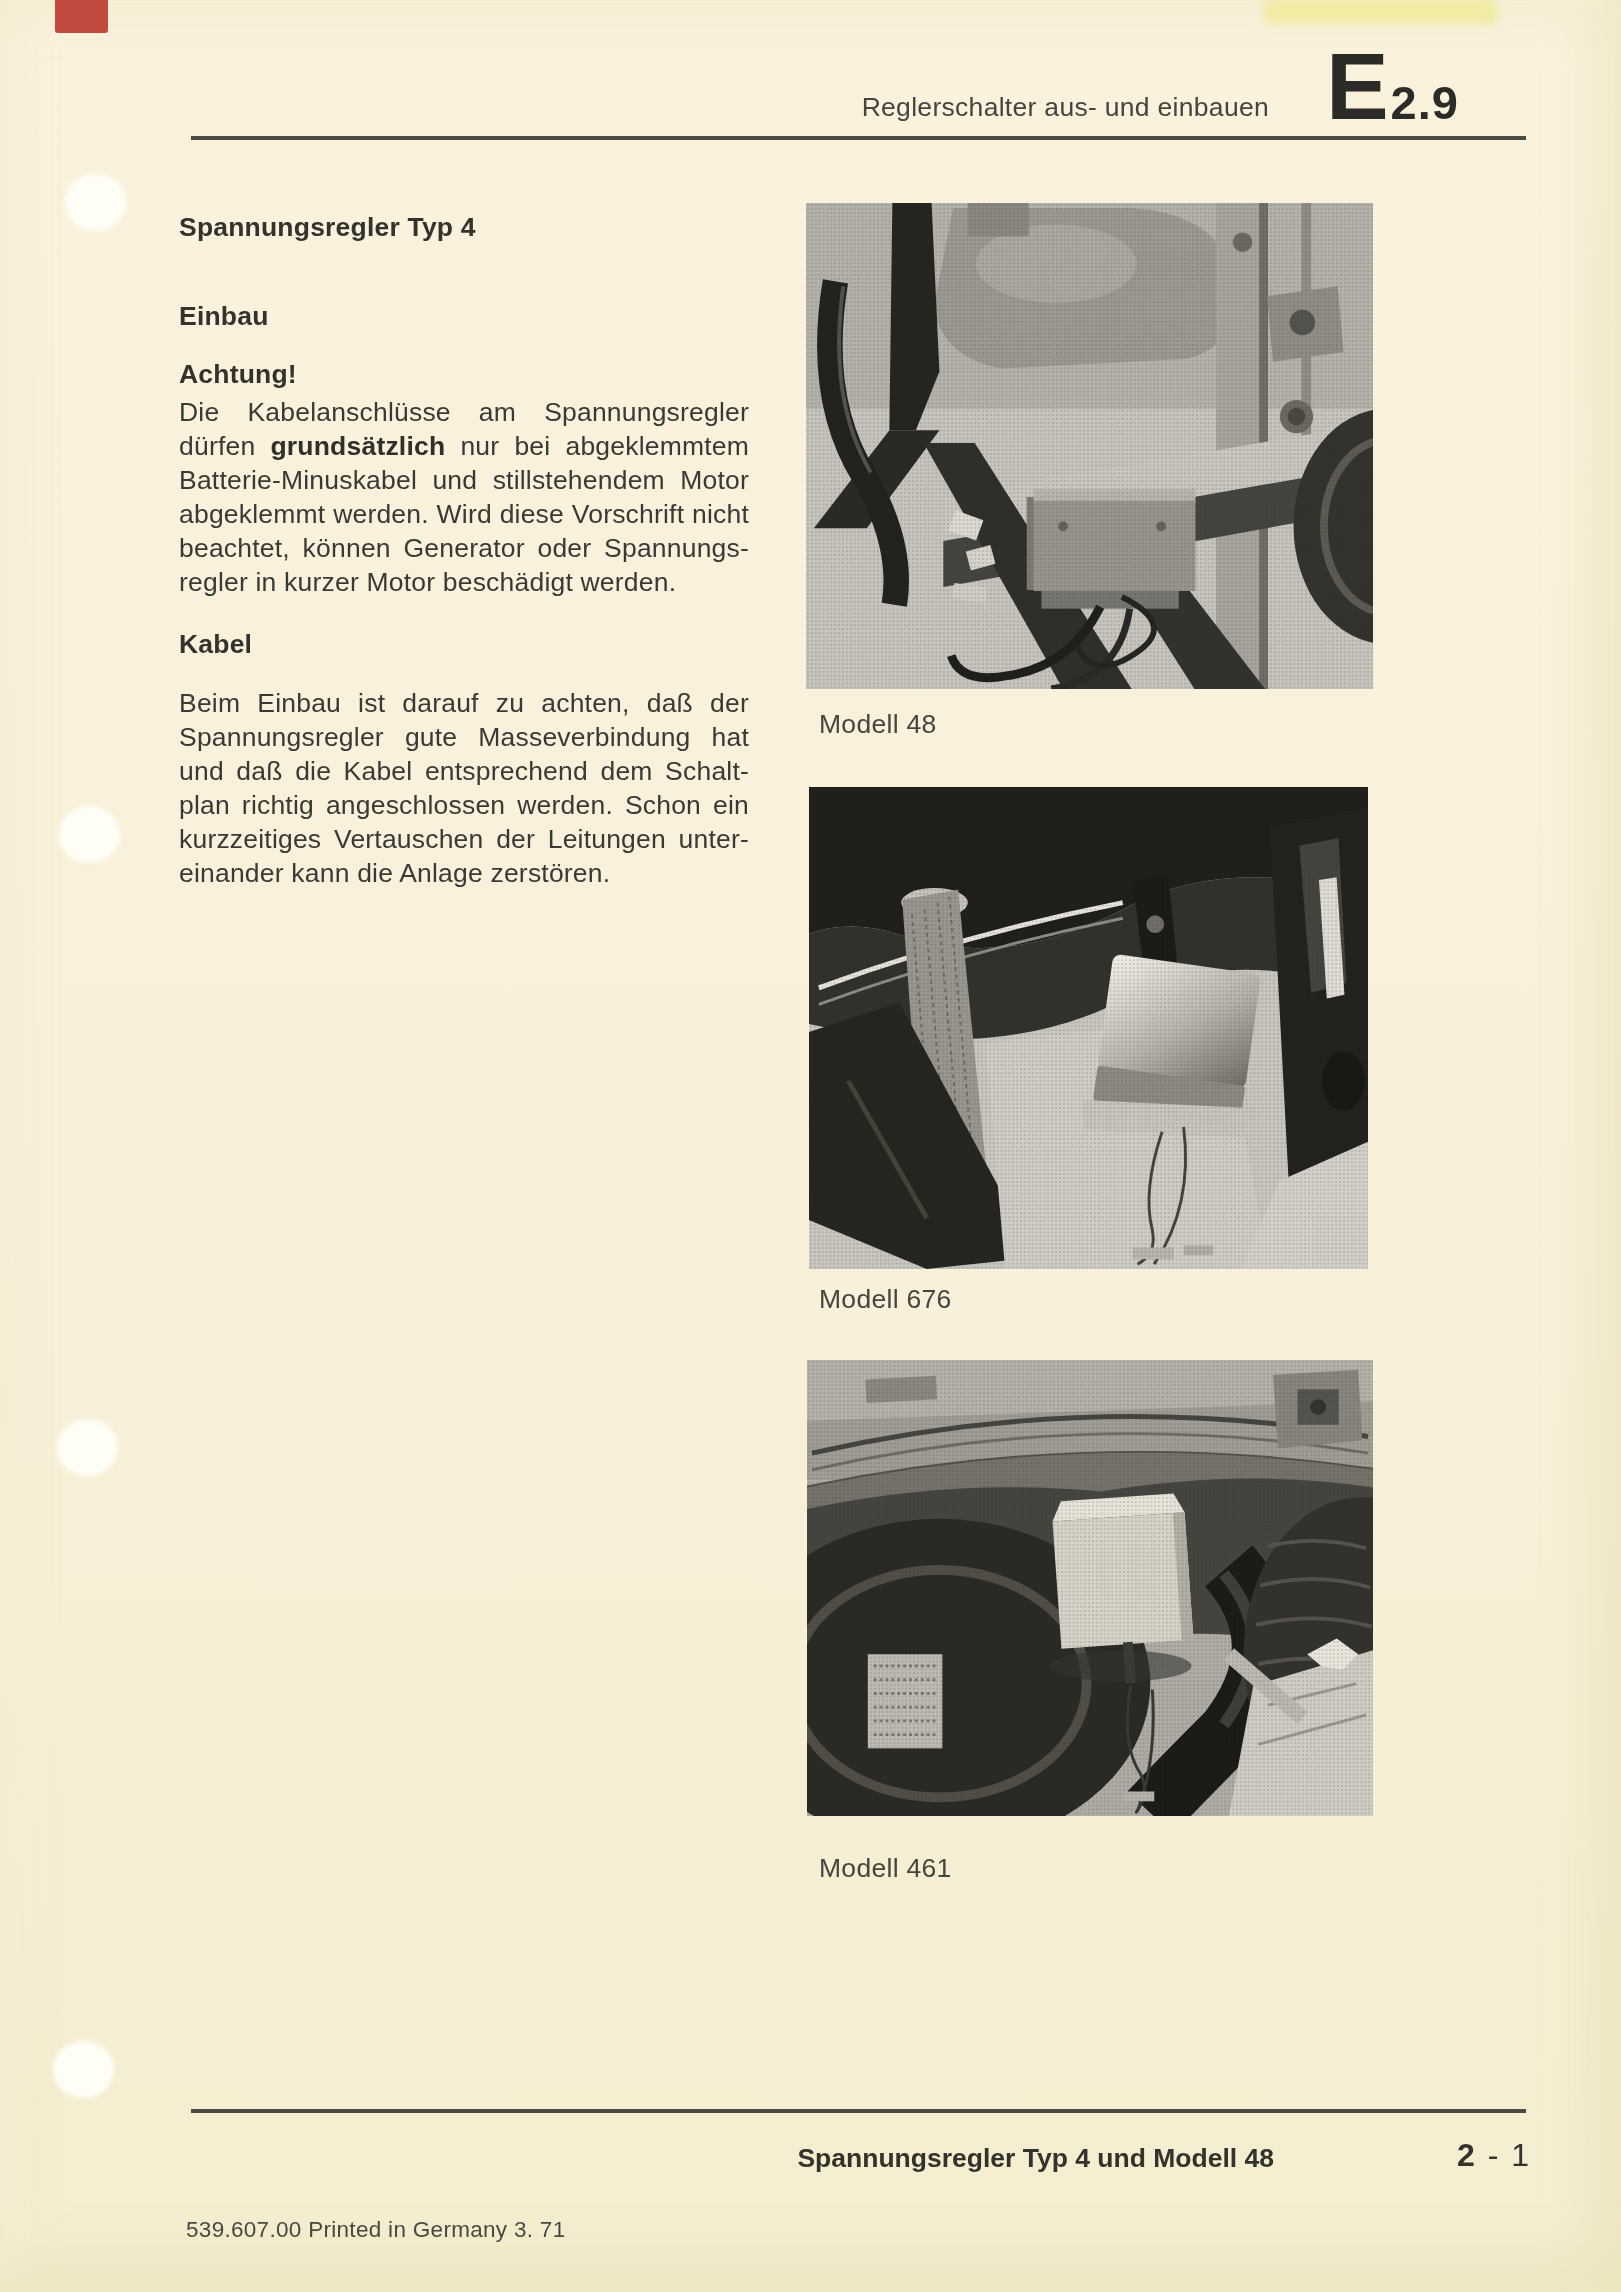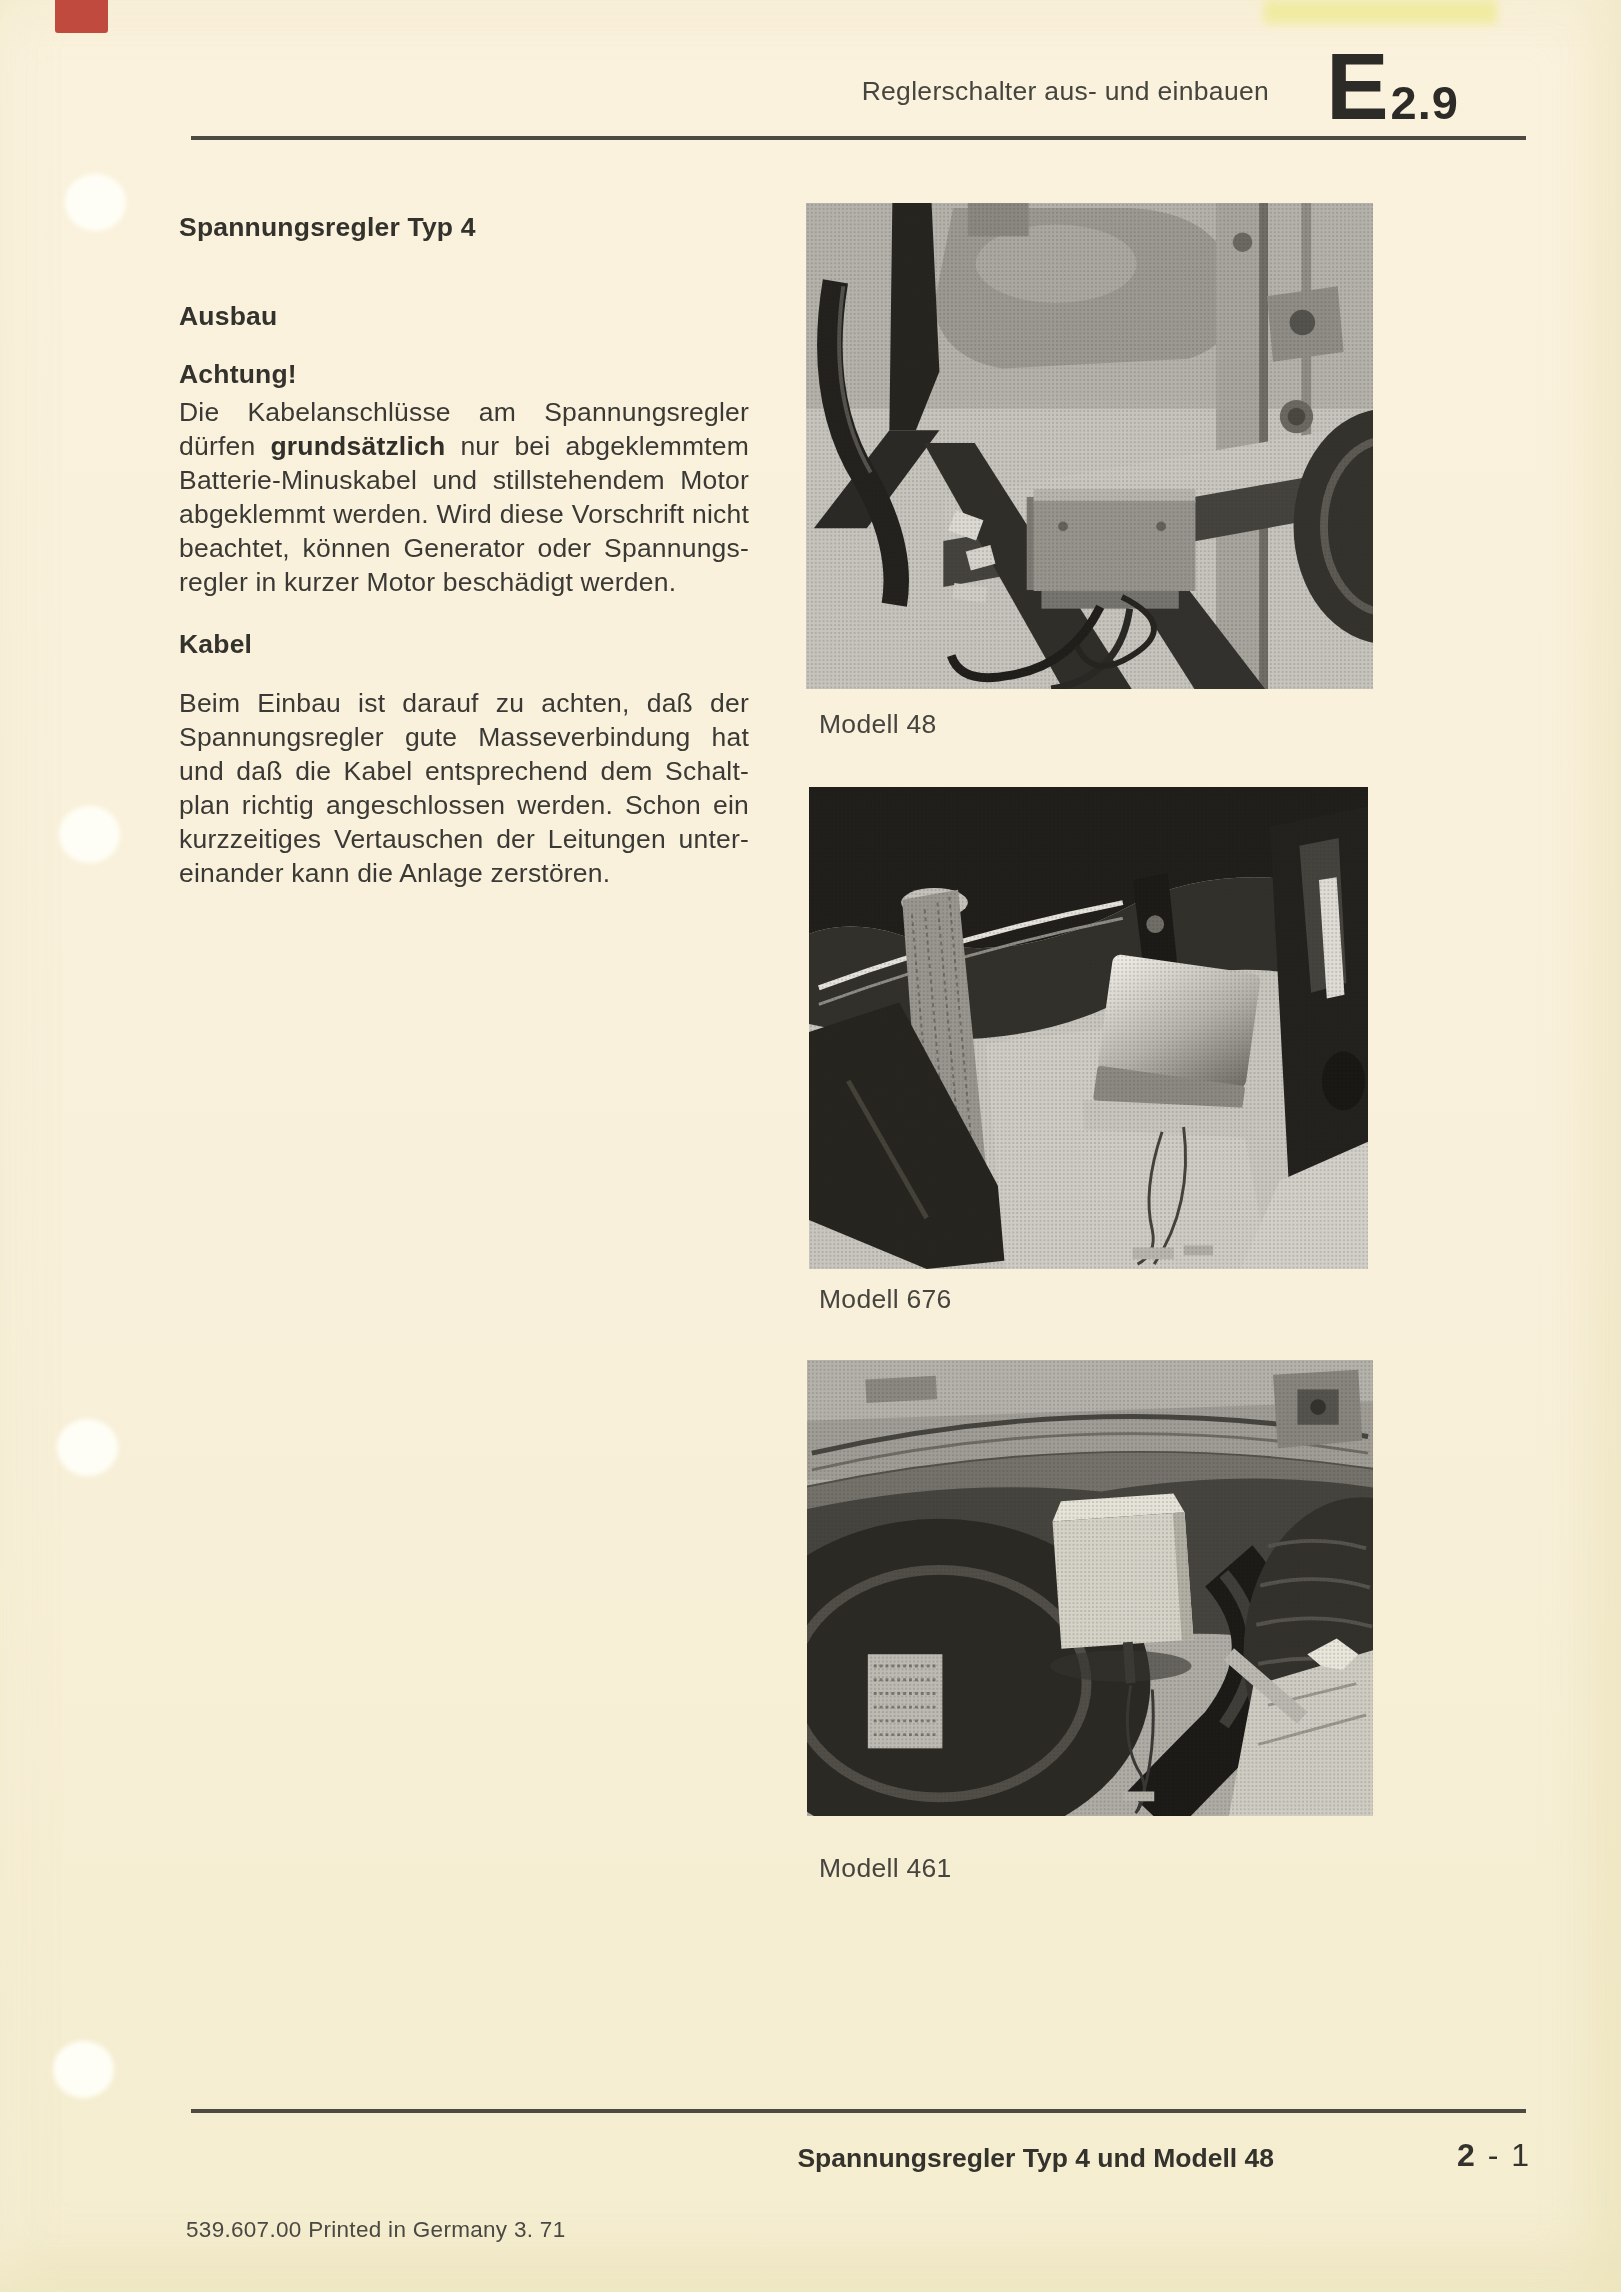--- a/index.html
+++ b/index.html
@@ -12,21 +12,21 @@
     font-family:"Liberation Sans", sans-serif;
     color:#3a3935;
     box-shadow:inset -23.5px 0 59px rgba(222,212,150,.22), inset 0 -25.5px 59px rgba(222,212,150,.25), inset 13.7px 0 39px rgba(255,252,240,.5);
   }
   .abs{position:absolute;}
   
   .red-tab{left:55px;top:0;width:53px;height:33px;background:#c04a3d;border-radius:0 0 2.9px 2.9px;filter:blur(0.6px);}
   .yellow-streak{left:1264px;top:0;width:233px;height:23.5px;background:#f0eb9c;filter:blur(4.9px);opacity:.9;}
   .punch{width:61px;height:57px;border-radius:50%;background:#fffef6;filter:blur(2.9px);}
   
-  .hdr-title{top:76px;right:352px;font-size:26.5px;color:#45443e;letter-spacing:0.3px;}
+  .hdr-title{top:92px;right:352px;font-size:26.5px;color:#45443e;letter-spacing:0.3px;}
   .hdr-code{top:45px;left:1326px;display:flex;align-items:baseline;color:#2c2b27;}
   .hdr-code .letter{font-size:94px;font-weight:bold;line-height:84px;letter-spacing:-2px;}
   .hdr-code .number{font-size:47px;font-weight:bold;letter-spacing:1px;margin-left:3.9px;}
   .rule{left:191px;width:1335px;height:3.9px;background:#4c4a43;}
   .rule-top{top:136px;}
   .rule-bottom{top:2109px;}
   
   .h{font-weight:bold;font-size:26.5px;color:#33322d;letter-spacing:0.2px;}
   .col-head{left:179px;top:212px;}
   .sec-head1{left:179px;top:301px;}
@@ -70,21 +70,21 @@
   <div class="abs punch" style="left:53px;top:2041px;"></div>
 
   <div class="abs hdr-title">Reglerschalter aus- und einbauen</div>
   <div class="abs hdr-code">
     <span class="letter">E</span>
     <span class="number">2.9</span>
   </div>
   <div class="abs rule rule-top"></div>
 
   <div class="abs h col-head">Spannungsregler Typ 4</div>
-  <div class="abs h sec-head1">Ausbau</div>
+  <div class="abs h sec-head1">Einbau</div>
   <div class="abs h warn-head">Achtung!</div>
   <div class="abs para para-warning">
       <div class="tline"><span>Die Kabelanschlüsse am Spannungsregler</span></div>
       <div class="tline"><span>dürfen </span><b>grundsätzlich</b><span> nur bei abgeklemmtem</span></div>
       <div class="tline"><span>Batterie-Minuskabel und stillstehendem Motor</span></div>
       <div class="tline"><span>abgeklemmt werden. Wird diese Vorschrift nicht</span></div>
       <div class="tline"><span>beachtet, können Generator oder Spannungs-</span></div>
       <div class="tline last"><span>regler in kurzer Motor beschädigt werden.</span></div>
     </div>
   <div class="abs h sec-head2">Kabel</div>

